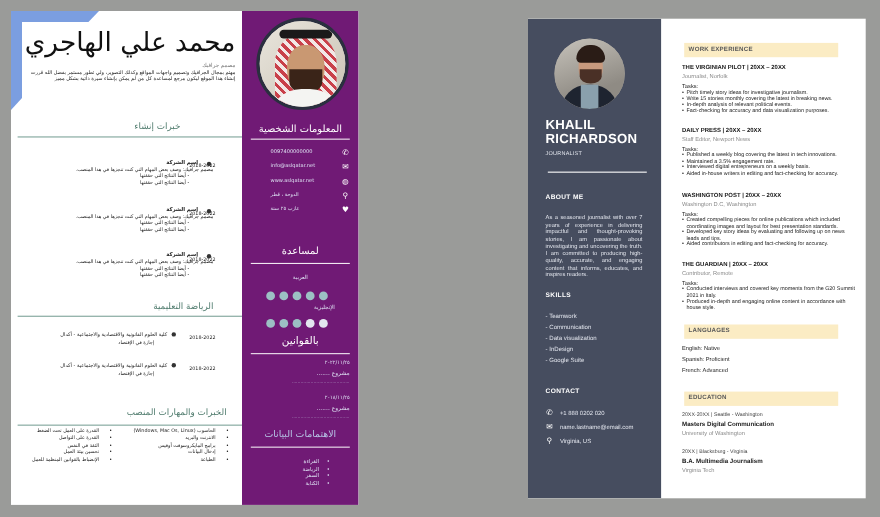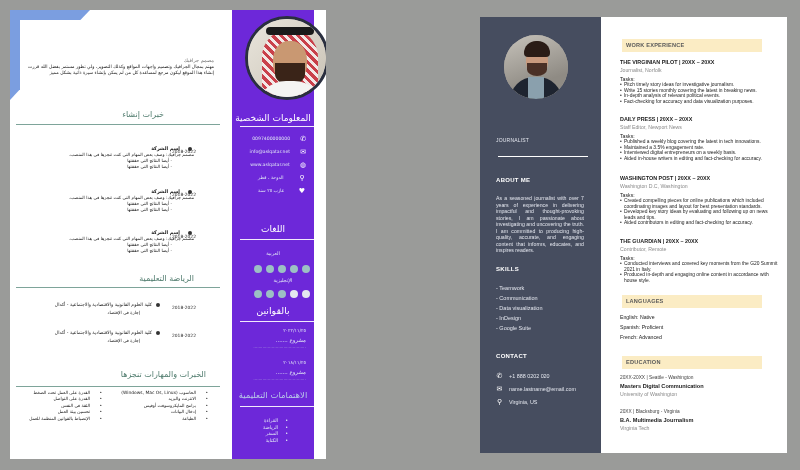--- a/index.html
+++ b/index.html
@@ -4,21 +4,21 @@
 <style>
   * { box-sizing: border-box; margin: 0; padding: 0; }
   html, body { width: 800px; height: 470px; overflow: hidden; }
   body { background: #9a9b99; font-family: "DejaVu Sans", sans-serif; position: relative; }
 
   
   .cv-ar { position: absolute; left: 10px; top: 10px; width: 316px; height: 449px; background: #ffffff; overflow: hidden; }
   .cv-ar .deco-top { position: absolute; left: 0; top: 0; width: 80px; height: 10px; background: #7b9ee0; clip-path: polygon(0 0,100% 0,88% 100%,0 100%); }
   .cv-ar .deco-left { position: absolute; left: 0; top: 0; width: 10px; height: 90px; background: #7b9ee0; clip-path: polygon(0 0,100% 0,100% 88%,0 100%); }
 
-  .cv-ar .side { position: absolute; right: 12px; top: 0; width: 82px; height: 100%; background: #6d28d9; color: #fff; direction: rtl; }
+  .cv-ar .side { position: absolute; right: 0; top: 0; width: 106px; height: 100%; background: #701a75; color: #fff; direction: rtl; }
   .cv-ar .avatar { position: absolute; left: 13px; top: 6px; width: 84px; height: 84px; border-radius: 50%; border: 3px solid #2a2f3f; overflow: hidden; background: #d8d2c8; }
   .cv-ar .avatar .bg { position: absolute; inset: 0; background: linear-gradient(135deg,#e9e5dc 0%,#c9c2b5 100%); }
   .cv-ar .avatar .ghutra { position: absolute; left: 14px; top: 10px; width: 56px; height: 66px; border-radius: 28px 28px 10px 10px;
       background: repeating-linear-gradient(45deg,#c9404a 0 3px,#f2e8e6 3px 6px); }
   .cv-ar .avatar .face { position: absolute; left: 25px; top: 22px; width: 34px; height: 42px; border-radius: 45%; background: #c99872; }
   .cv-ar .avatar .beard { position: absolute; left: 27px; top: 44px; width: 30px; height: 22px; border-radius: 0 0 50% 50%; background: #3a2418; }
   .cv-ar .avatar .agal { position: absolute; left: 18px; top: 8px; width: 48px; height: 8px; border-radius: 6px; background: #1a1a1a; }
   .cv-ar .avatar .thobe { position: absolute; left: 8px; top: 62px; width: 68px; height: 30px; border-radius: 30px 30px 0 0; background: #f4f4f2; }
 
   .cv-ar .side h3 { font-weight: normal; font-size: 9px; text-align: center; color: #fff; }
@@ -102,20 +102,21 @@
   .cv-en .edu .sch { font-size: 5.2px; color: #8a8a8a; margin-top: 2px; }
 </style>
 </head>
 <body>
 
 <div class="cv-ar">
   <div class="deco-top"></div>
   <div class="deco-left"></div>
 
   <div class="main">
+    <div class="name">محمد علي الهاجري</div>
     <div class="title">مصمم جرافيك</div>
     <div class="summary">مهتم بمجال الجرافيك وتصميم واجهات المواقع وكذلك التصوير، ولي تطور مستمر بفضل الله قررت إنشاء هذا الموقع ليكون مرجع لمساعدة كل من لم يمكن بإنشاء سيرة ذاتية بشكل مميز</div>
 
     <div class="sec-title" style="right:56px;top:100px;">خبرات إنشاء</div>
     <div class="sec-rule" style="top:114px;"></div>
 
     <div class="date-l" style="top:139px;">2018-2022</div>
     <div class="job" style="top:136px;">
       <div class="co">إسم الشركة</div>
       <div class="desc">مصمم جرافيك: وصف بعض المهام التي كنت تنجزها في هذا المنصب.</div>
@@ -147,21 +148,21 @@
       <div><span class="dot"></span><span>كلية العلوم القانونية والاقتصادية والاجتماعية - أكدال</span></div>
       <div class="sub">إجازة في الإقتصاد</div>
     </div>
 
     <div class="date-l" style="top:323px;">2018-2022</div>
     <div class="edu" style="right:60px;top:320px;">
       <div><span class="dot"></span><span>كلية العلوم القانونية والاقتصادية والاجتماعية - أكدال</span></div>
       <div class="sub">إجازة في الإقتصاد</div>
     </div>
 
-    <div class="sec-title" style="right:14px;top:360px;">الخبرات والمهارات تنجزها</div>
+    <div class="sec-title" style="right:14px;top:360px;">الخبرات والمهارات المنصب</div>
     <div class="sec-rule" style="top:376px;"></div>
 
     <ul class="skills" style="right:24px;">
       <li>الحاسوب (Windows, Mac Os, Linux)</li>
       <li>الانترنت والبريد</li>
       <li>برامج المايكروسوفت أوفيس</li>
       <li>إدخال البيانات</li>
       <li>الطباعة</li>
     </ul>
     <ul class="skills" style="right:130px;">
@@ -202,21 +203,21 @@
       <div class="row">
         <span class="ic">⚲</span>
         <span class="txt ar">الدوحة ، قطر</span>
       </div>
       <div class="row">
         <span class="ic">♥</span>
         <span class="txt ar">عازب ٢٥ سنة</span>
       </div>
     </div>
 
-    <h3 style="position:absolute;left:0;right:0;top:214px;">اللغات</h3>
+    <h3 style="position:absolute;left:0;right:0;top:214px;">لمساعدة</h3>
     <div class="rule" style="top:229px;"></div>
 
     <div class="lang-label" style="left:0;right:0;top:240px;">العربية</div>
     <div class="dots" style="left:22px;top:255px;">
       <span></span>
         <span></span>
         <span></span>
         <span></span>
         <span></span>
     </div>
@@ -236,41 +237,45 @@
       <div class="date">٢٠٢٢/١١/٢٥</div>
       <div class="proj">مشروع .......</div>
       <div class="ln">........................................</div>
     </div>
     <div class="ach" style="top:350px;">
       <div class="date">٢٠١٨/١١/٢٥</div>
       <div class="proj">مشروع .......</div>
       <div class="ln">........................................</div>
     </div>
 
-    <h3 style="position:absolute;left:0;right:0;top:380px;font-size:8.5px;color:#b8c8e8;">الاهتمامات التعليمية</h3>
+    <h3 style="position:absolute;left:0;right:0;top:380px;font-size:8.5px;color:#b8c8e8;">الاهتمامات البيانات</h3>
     <div class="rule" style="top:396px;"></div>
 
     <ul class="hobbies" style="top:408px;">
       <li>القراءة</li>
       <li>الرياضة</li>
       <li>السفر</li>
       <li>الكتابة</li>
     </ul>
   </div>
 </div>
 
 <div class="cv-en">
   <div class="side">
     <div class="photo">
       <div class="bg"></div>
       <div class="jacket"></div>
       <div class="shirt"></div>
       <div class="face"></div>
       <div class="hair"></div>
       <div class="beard"></div>
+    </div>
+    <div class="name">
+      <div>KHALIL</div>
+      <div>RICHARDSON</div>
     </div>
     <div class="role">JOURNALIST</div>
     <div class="rule"></div>
 
     <h4 style="top:160px;">ABOUT ME</h4>
     <div class="about">As a seasoned journalist with over 7 years of experience in delivering impactful and thought-provoking stories, I am passionate about investigating and uncovering the truth. I am committed to producing high-quality, accurate, and engaging content that informs, educates, and inspires readers.</div>
 
     <h4 style="top:249px;">SKILLS</h4>
     <ul class="skill-list">
       <li>- Teamwork</li>

